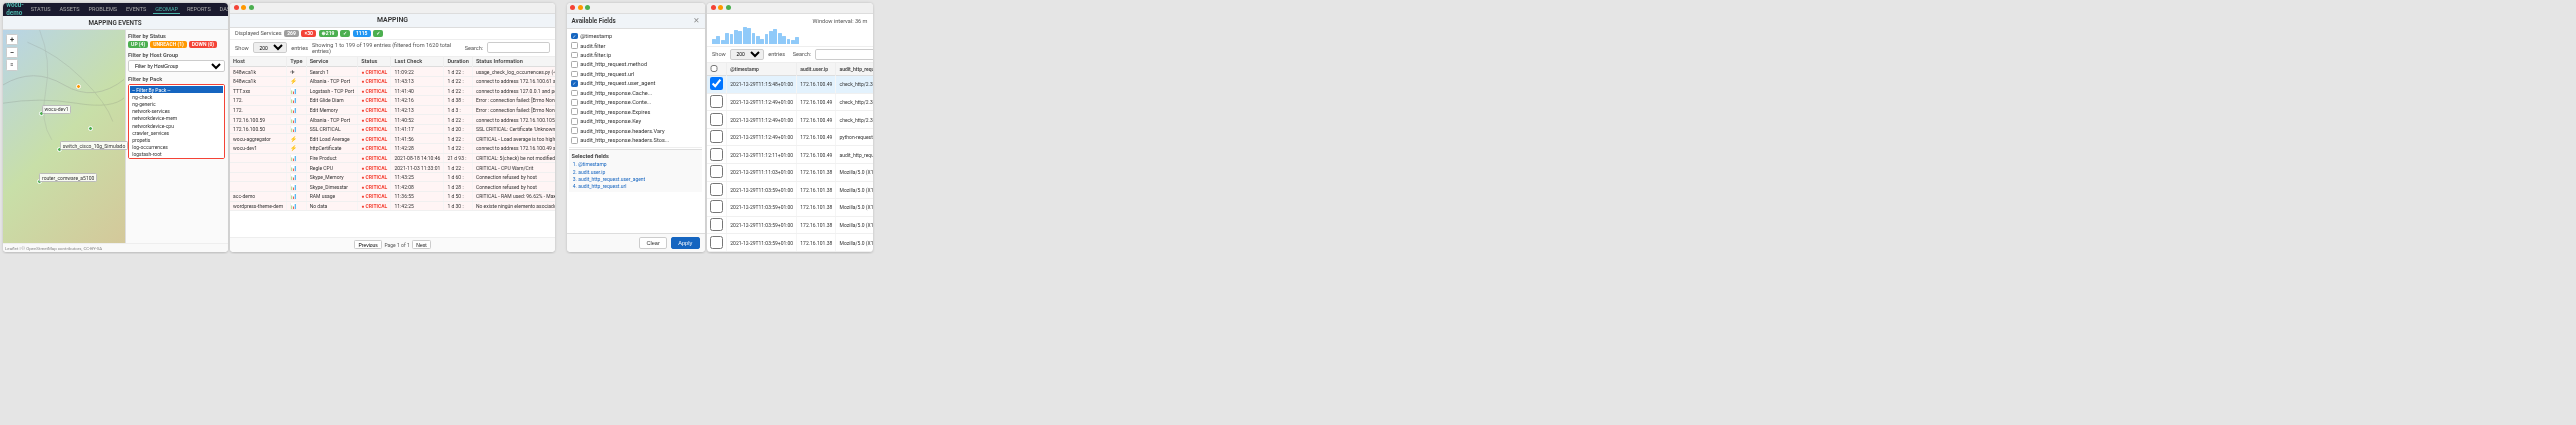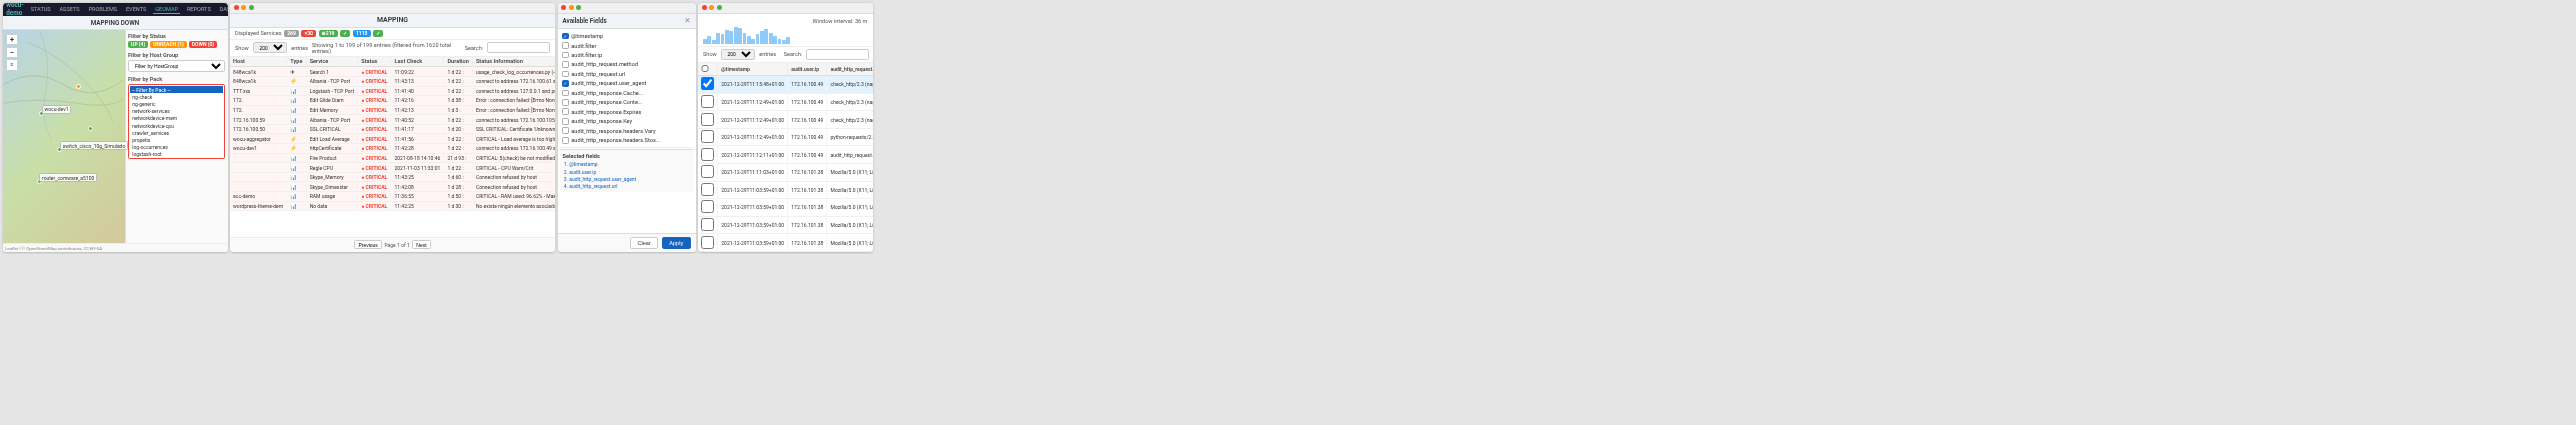--- a/index.html
+++ b/index.html
@@ -312,20 +312,21 @@
       border-radius: 1.3px;
       cursor: pointer;
       background: #fff;
     }
     .page-info { font-size: 5px; color: #555; }
 
     
     .panel-fields {
       width: 138px;
       flex-shrink: 0;
+      margin-left: 9px;
     }
 
     .fields-header {
       background: #f0f4f8;
       border-bottom: 0.6px solid #ddd;
       padding: 2.5px 5px;
       display: flex;
       align-items: center;
     }
     .fields-title {
@@ -494,21 +495,21 @@
     <span class="nav-item">PROBLEMS</span>
     <span class="nav-item">EVENTS</span>
     <span class="nav-item active">GEOMAP</span>
     <span class="nav-item">REPORTS</span>
     <span class="nav-item">DASHBOARDS</span>
 
     <span class="spacer"></span>
 
   </div>
 
-  <div class="panel-title-bar">MAPPING DOWN</div>
+  <div class="panel-title-bar">MAPPING EVENTS</div>
 
   <div class="geomap-content">
 
     <div class="map-area">
       <div class="map-controls">
         <div class="map-btn">+</div>
         <div class="map-btn">−</div>
         <div class="map-btn" style="font-size:5px;">≡</div>
       </div>
 

